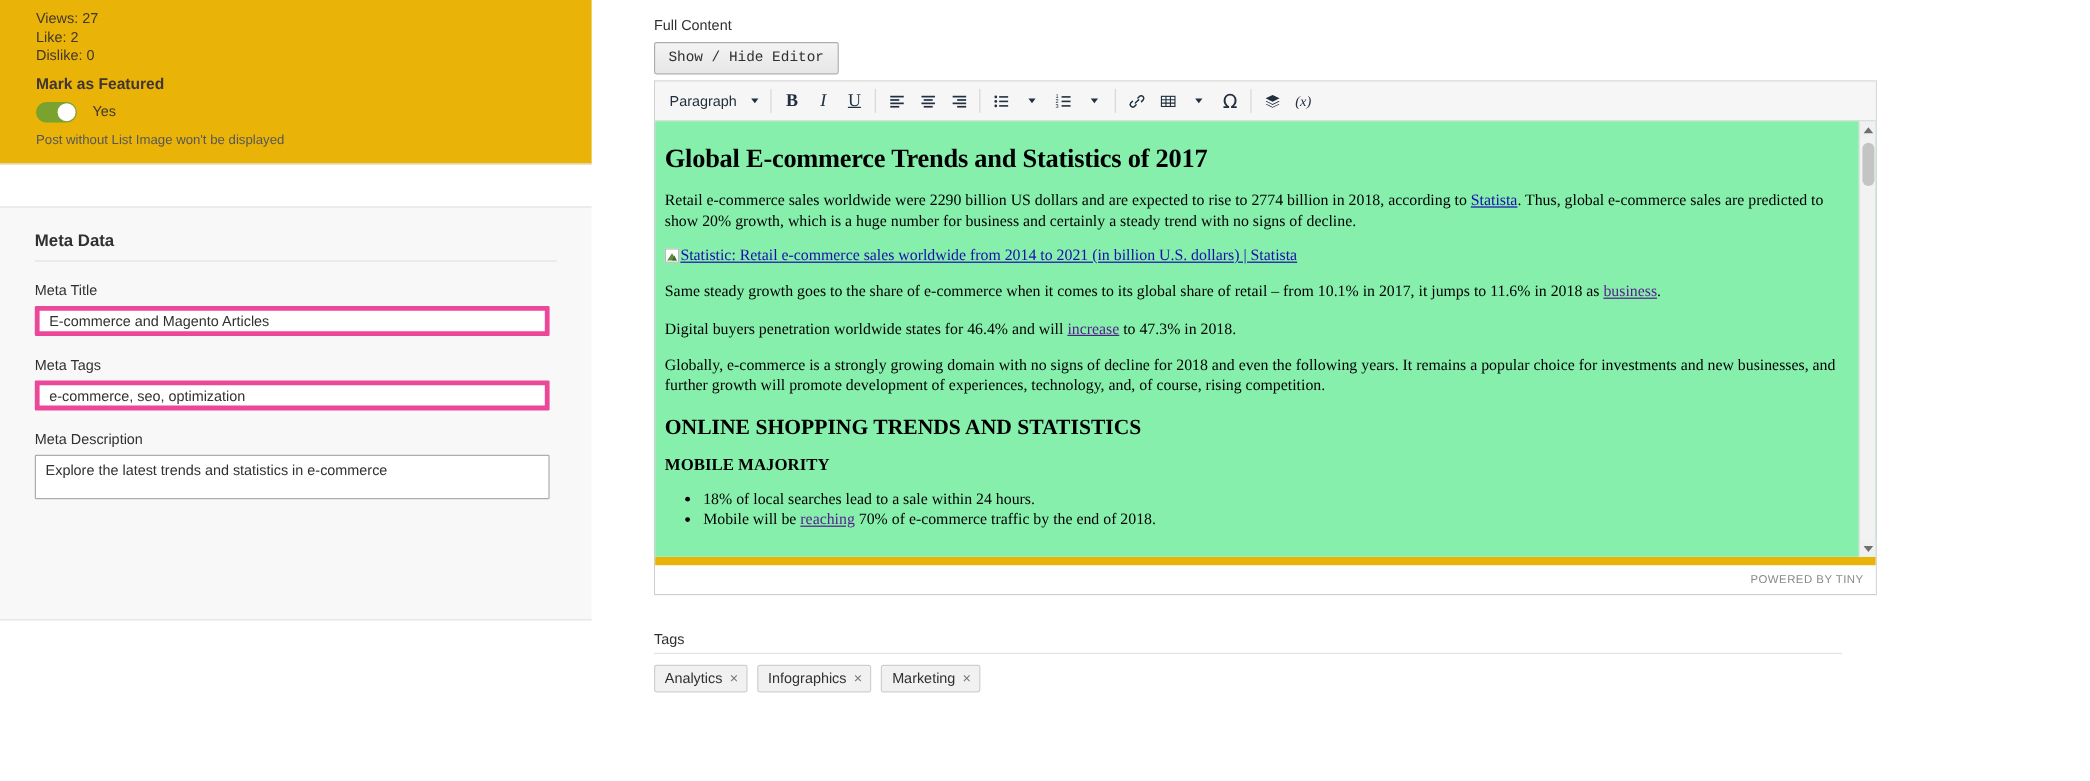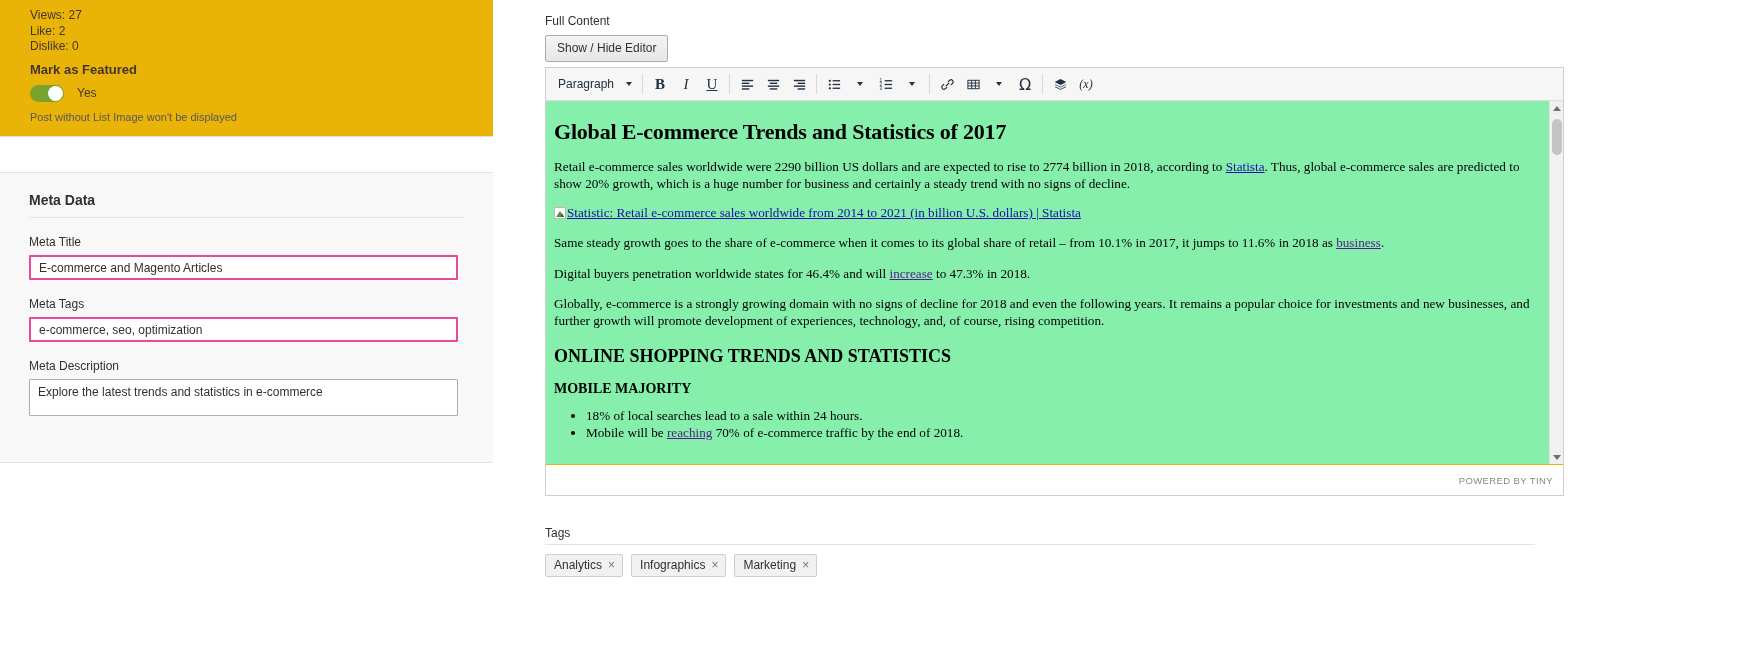--- a/index.html
+++ b/index.html
@@ -40,37 +40,37 @@
   .toggle .knob {
     position: absolute; right: 1px; top: 1px; width: 15px; height: 15px;
     border-radius: 50%; background: #fff;
   }
   .toggle-text { font-size: 12px; color: #41362f; margin-left: 13px; }
   .hint {
     padding-left: 30px; font-size: 11px; color: #575757; margin-top: 9px;
   }
 
   .panel-meta {
-    position: absolute; left: 0; top: 172px; width: 493px; height: 291px;
+    position: absolute; left: 0; top: 172px; width: 493px; height: 345px;
     background: #f8f8f8; border-top: 1px solid #e3e3e3; border-bottom: 1px solid #e3e3e3;
   }
   .meta-title {
     font-size: 14px; font-weight: bold; color: #303030;
     padding: 19px 0 0 29px;
   }
   .meta-rule {
     margin: 9px 29px 0 29px; height: 1px; background: #e3e3e3;
   }
   .field { padding: 0 29px; margin-top: 17px; }
   .field-label {
     font-size: 12px; color: #303030; margin-bottom: 6px; display:block;
   }
   .field input[type=text] {
     width: 429px; height: 25px; padding: 3px 8px;
-    border: 2px solid #ec4899; background: #fff;
+    border: 4px solid #ec4899; background: #fff;
     font-family: "Liberation Sans", sans-serif; font-size: 12px; color: #303030;
     border-radius: 1px; outline: none;
   }
   .field textarea {
     width: 429px; height: 37px; padding: 4px 8px; resize: none;
     border: 1px solid #adadad; background: #fff;
     font-family: "Liberation Sans", sans-serif; font-size: 12px; color: #303030;
     border-radius: 1px; outline: none; overflow: hidden; line-height: 16px;
   }
 
@@ -81,21 +81,21 @@
   }
   .full-content-label {
     font-size: 12px; color: #303030; padding: 14px 0 0 2px;
   }
   .show-hide-btn {
     margin-top: 7px; margin-left: 2px;
     display: inline-block; padding: 5px 11px 6px 11px;
     border: 1px solid #adadad; border-radius: 2px;
     background: linear-gradient(#f4f4f4, #e6e6e6);
     font-size: 12px; color: #303030; cursor: pointer;
-    font-family: Liberation Sans, sans-serif;
+    font-family: Liberation Mono, monospace;
   }
 
   
   .editor {
     position: absolute; left: 2px; top: 67px;
     width: 1019px; height: 429px;
     border: 1px solid #cfcfcf; background: #fff;
   }
   .tox-toolbar {
     height: 33px; background: #f6f6f6; border-bottom: 1px solid #dcdcdc;
@@ -190,21 +190,21 @@
   }
   .ed-scroll .arrow.bot { position: absolute; bottom: 0; left: 0; right: 0; }
   .tri-up { width:0;height:0;border-left:4px solid transparent;border-right:4px solid transparent;border-bottom:5px solid #707070; }
   .tri-down { width:0;height:0;border-left:4px solid transparent;border-right:4px solid transparent;border-top:5px solid #707070; }
   .ed-thumb {
     position: absolute; left: 2px; width: 10px; top: 18px; height: 36px;
     background: #c4c4c4; border-radius: 5px; cursor: pointer;
   }
 
   .tox-statusbar {
-    height: 31px; border-top: 1px solid #eab308; background: #fff;
+    height: 31px; border-top: 7px solid #eab308; background: #fff;
     display: flex; align-items: center; justify-content: flex-end;
     padding-right: 10px;
   }
   .powered {
     font-size: 9.5px; letter-spacing: 0.4px; color: #888; text-transform: uppercase;
     font-family: "Liberation Sans", sans-serif;
   }
 
   
   .tags-label {

